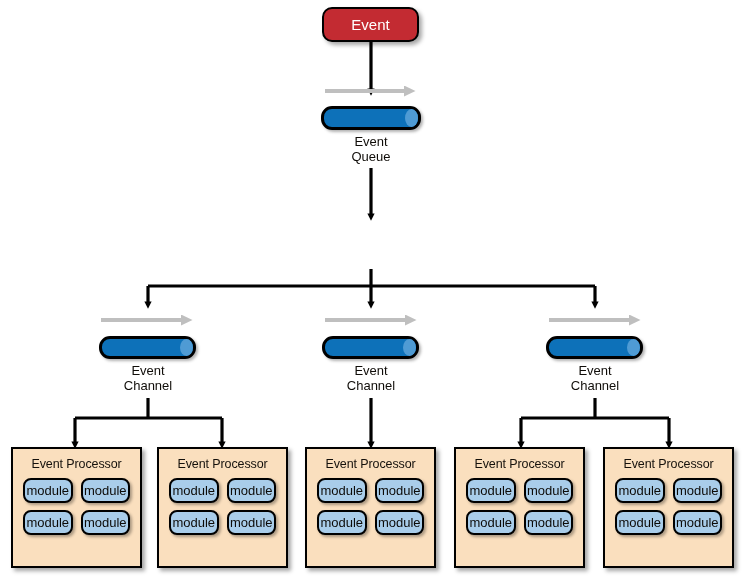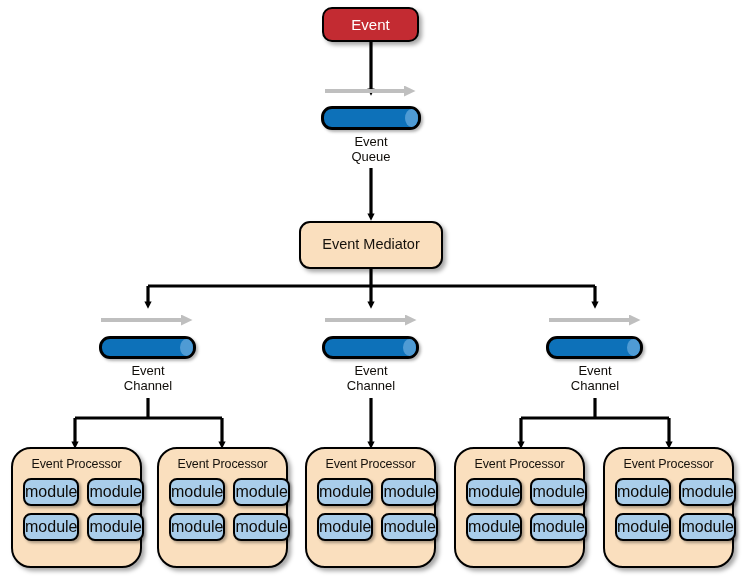--- a/index.html
+++ b/index.html
@@ -54,21 +54,21 @@
 
   .node-mediator {
     background: #fadfbe;
     color: #15110c;
     font-size: 14.5px;
     border-radius: 11px;
   }
 
   .node-processor {
     background: #fadfbe;
-    border-radius: 20px;
+    border-radius: 0;
     display: block;
     padding: 0;
   }
 
   .processor-title {
     text-align: center;
     font-size: 12.5px;
     color: #15110c;
     margin-top: 9px;
     margin-bottom: 7px;
@@ -79,21 +79,21 @@
     display: grid;
     grid-template-columns: 1fr 1fr;
     gap: 7px 8px;
     padding: 0 10px 10px 10px;
   }
 
   .module {
     background: #a9cdea;
     border: 2.5px solid #000000;
     border-radius: 8px;
-    font-size: 16px;
+    font-size: 13px;
     color: #0d0b08;
     text-align: center;
     padding: 3.5px 0 4.5px 0;
     box-shadow: 2px 2px 3px rgba(0,0,0,0.32);
     line-height: 1;
   }
 
   
   .cylinder {
     position: absolute;
@@ -198,23 +198,20 @@
     <span>Event</span>
   </div>
 
   <div class="cylinder" style="left:321px; top:106px; width:100px; height:24px;">
     <div class="cyl-body"></div>
     <div class="cyl-cap"></div>
   </div>
   <div class="label" style="left:321px; top:135px; width:100px;">Event
 Queue</div>
 
-  <div class="node node-mediator" style="left:299px; top:221px; width:144px; height:48px;">
-    <span>Event Mediator</span>
-  </div>
 
   <div class="cylinder" style="left:99px; top:336px; width:97px; height:23px;">
     <div class="cyl-body"></div>
     <div class="cyl-cap"></div>
   </div>
   <div class="label" style="left:98px; top:364px; width:100px;">Event
 Channel</div>
 
   <div class="cylinder" style="left:322px; top:336px; width:97px; height:23px;">
     <div class="cyl-body"></div>

